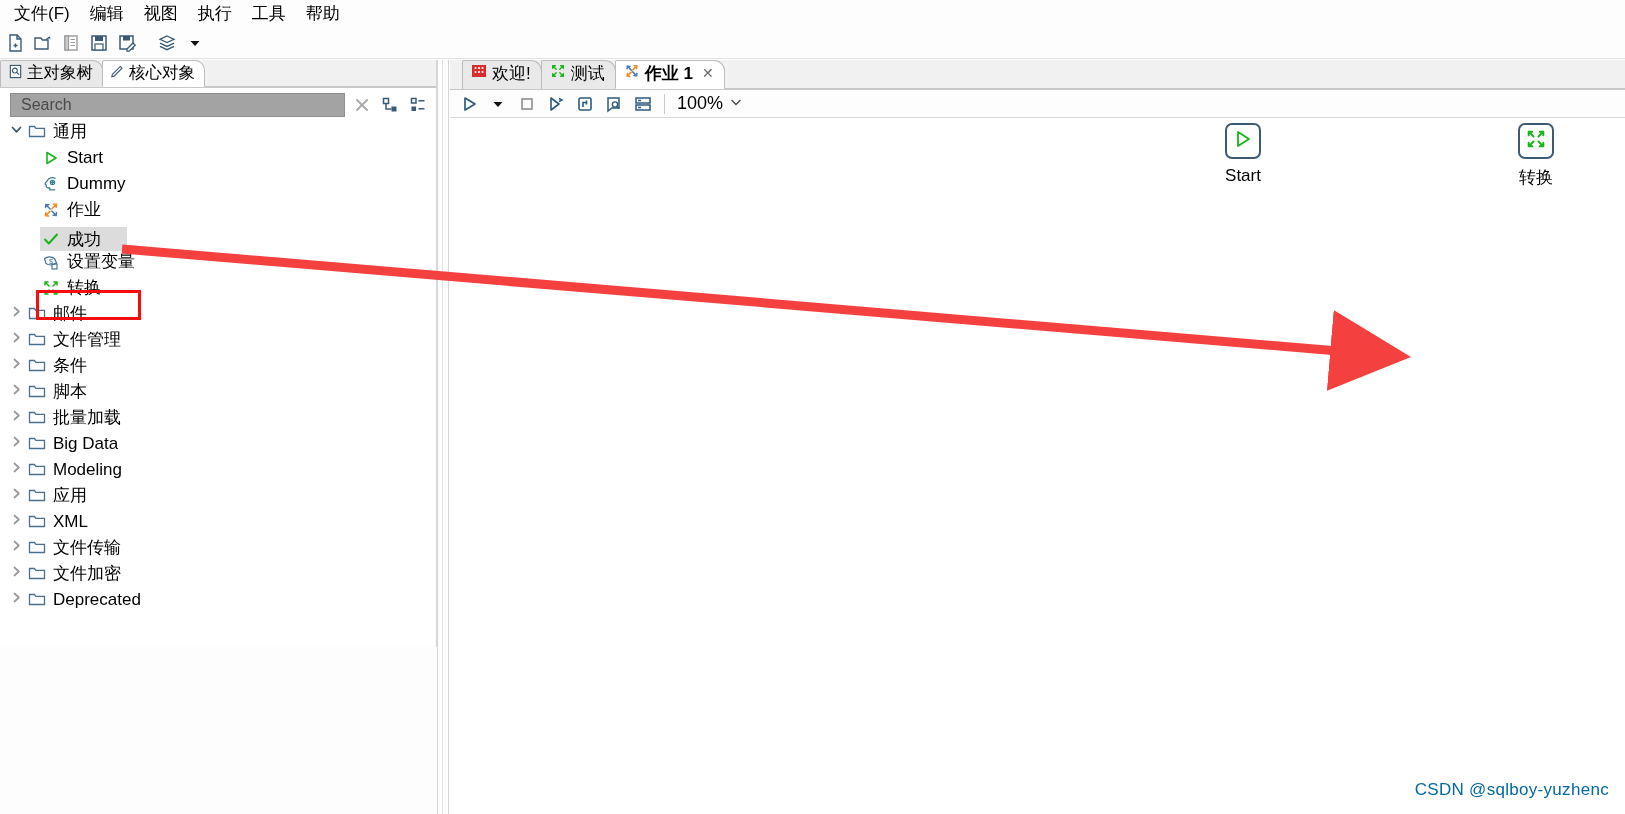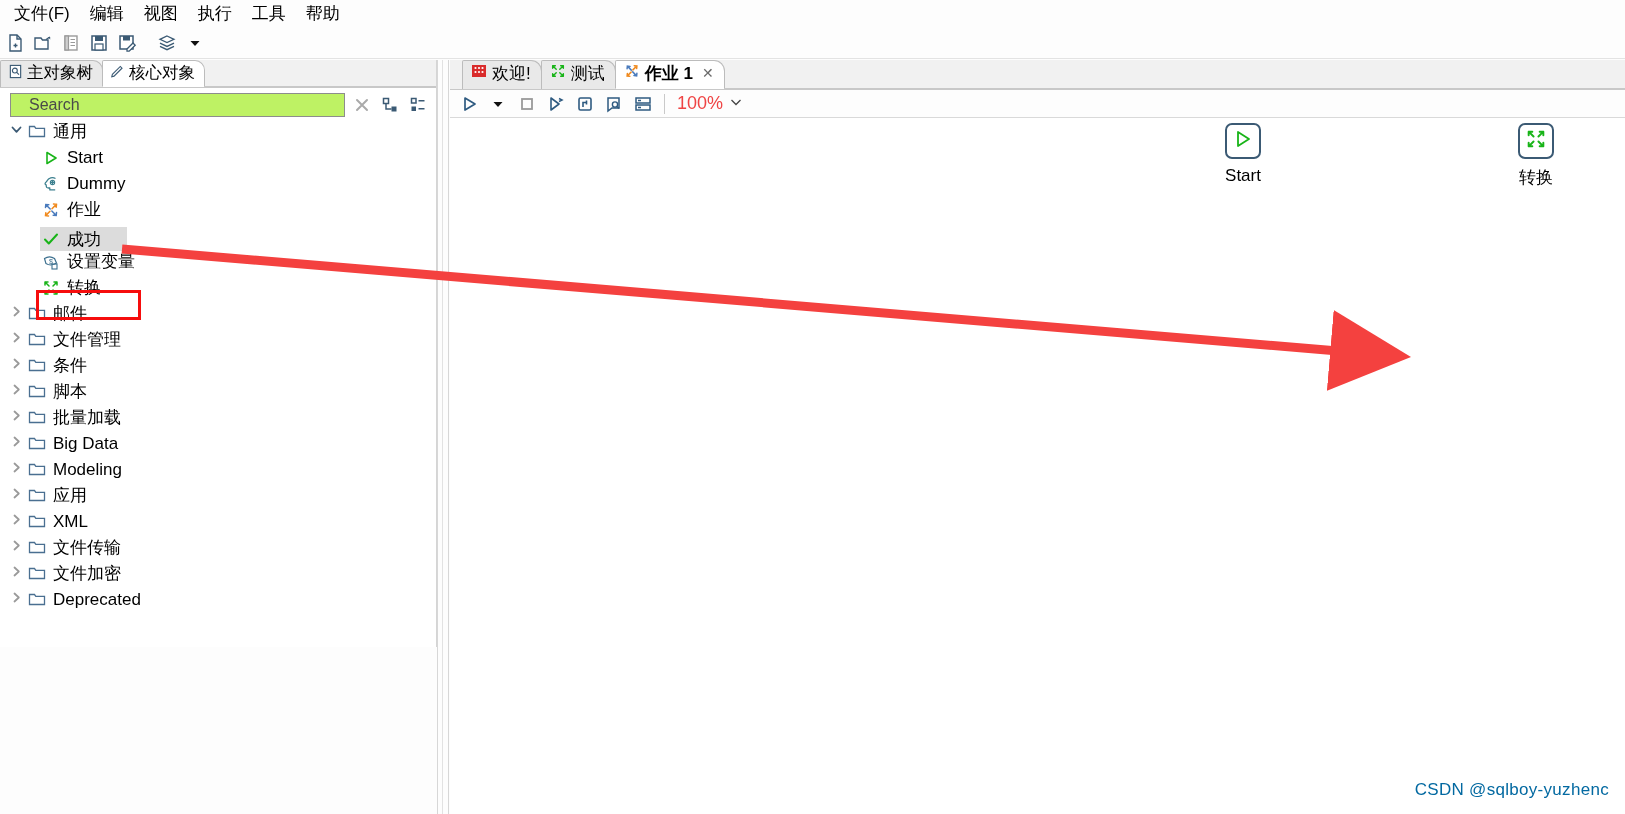--- a/index.html
+++ b/index.html
@@ -57,22 +57,22 @@
   .ltab-empty {
     flex: 1; height: 27px; border-bottom: 1px solid #c8c8c8;
   }
 
   .search-row {
     display: flex; align-items: center; gap: 6px;
     padding: 5px 7px 4px 10px; height: 32px; background: #fff;
   }
   .search-box {
     flex: 1; height: 24px;
-    border: 1px solid #8d8d8d; background: #bef264;
-    display: flex; align-items: center; padding: 0 18px;
+    border: 1px solid #8d8d8d; background: #a3a3a3;
+    display: flex; align-items: center; padding: 0 10px;
     font-size: 16px; color: #4a4a4a; text-align: center;
   }
   .icon-btn { width: 22px; height: 22px; display:flex; align-items:center; justify-content:center; }
 
   .tree { padding-top: 3px; font-size: 17px; }
   .tree-row {
     display: flex; align-items: flex-start; height: 26px;
     padding-left: 6px; white-space: nowrap;
   }
   .tw { width: 20px; display: flex; align-items: center; justify-content: center; flex: 0 0 20px; }
@@ -120,21 +120,21 @@
   .etab .closex { font-size: 14px; color: #6a6a6a; margin-left: 4px; }
   .etabs-fill { flex: 1; height: 29px; border-bottom: 1px solid #c8c8c8; }
 
   .etoolbar {
     height: 28px; background: #fdfdfd; display: flex; align-items: center;
     gap: 3px; padding-left: 6px; border-bottom: 1px solid #d9d9d9;
   }
   .etoolbar .sep { width: 1px; height: 20px; background: #c9c9c9; margin: 0 5px; }
   .zoom-combo {
     display: flex; align-items: center; gap: 6px;
-    font-size: 18px; color: #ef4444; padding: 0 4px; height: 24px;
+    font-size: 18px; color: #000000; padding: 0 4px; height: 24px;
   }
 
   .canvas {
     position: relative; height: 694px; background: #ffffff; overflow: hidden;
   }
 
   
   .node { position: absolute; width: 80px; text-align: center; }
   .node .box {
     width: 36px; height: 36px; margin: 0 auto;

